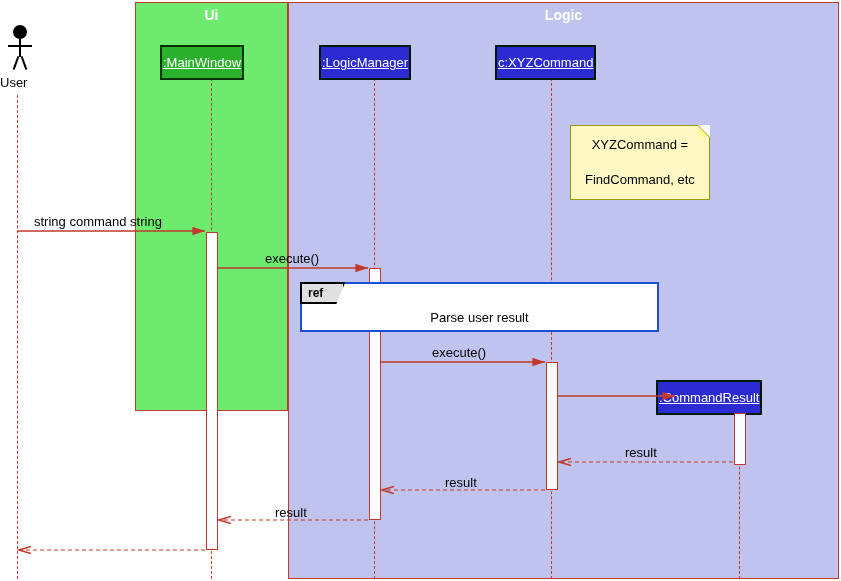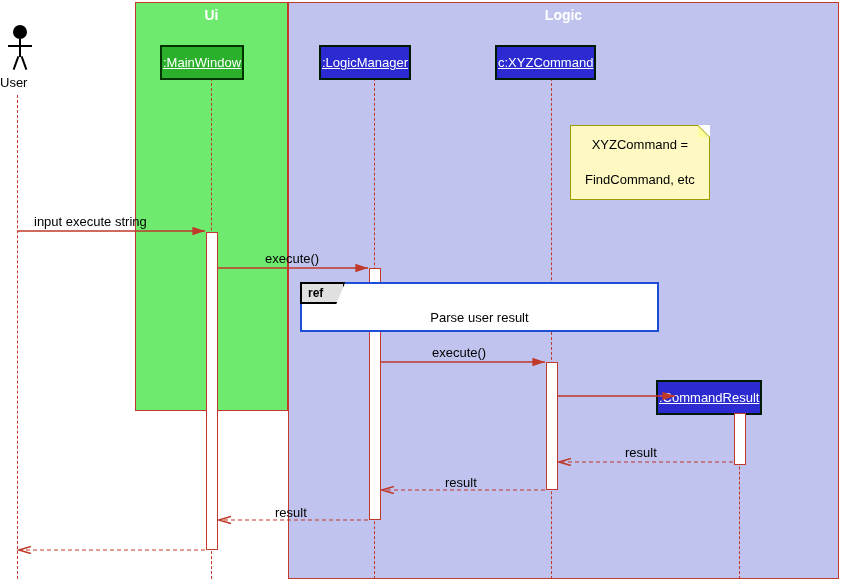--- a/index.html
+++ b/index.html
@@ -69,21 +69,21 @@
 <div class="activation" style="left:206px; top:232px; height:318px;"></div>
 <div class="activation" style="left:369px; top:268px; height:252px;"></div>
 <div class="activation" style="left:546px; top:362px; height:128px;"></div>
 <div class="activation" style="left:734px; top:413px; height:52px;"></div>
 
 <div class="ref-box" style="left:300px; top:282px; width:359px; height:50px;">
   <div class="ref-tab">ref</div>
   <span class="ref-label">Parse user result</span>
 </div>
 
-<div class="msg" style="left:34px; top:214px;">input execute string</div>
+<div class="msg" style="left:34px; top:214px;">string command string</div>
 <div class="msg" style="left:265px; top:251px;">execute()</div>
 <div class="msg" style="left:432px; top:345px;">execute()</div>
 <div class="msg" style="left:625px; top:445px;">result</div>
 <div class="msg" style="left:445px; top:475px;">result</div>
 <div class="msg" style="left:275px; top:505px;">result</div>
 
 <svg class="arrows" width="841" height="581">
   <defs>
     <marker id="solidArrow" markerWidth="10" markerHeight="10" refX="9" refY="3" orient="auto">
       <path d="M0,0 L9,3 L0,6 Z" fill="#c0392b"></path>

